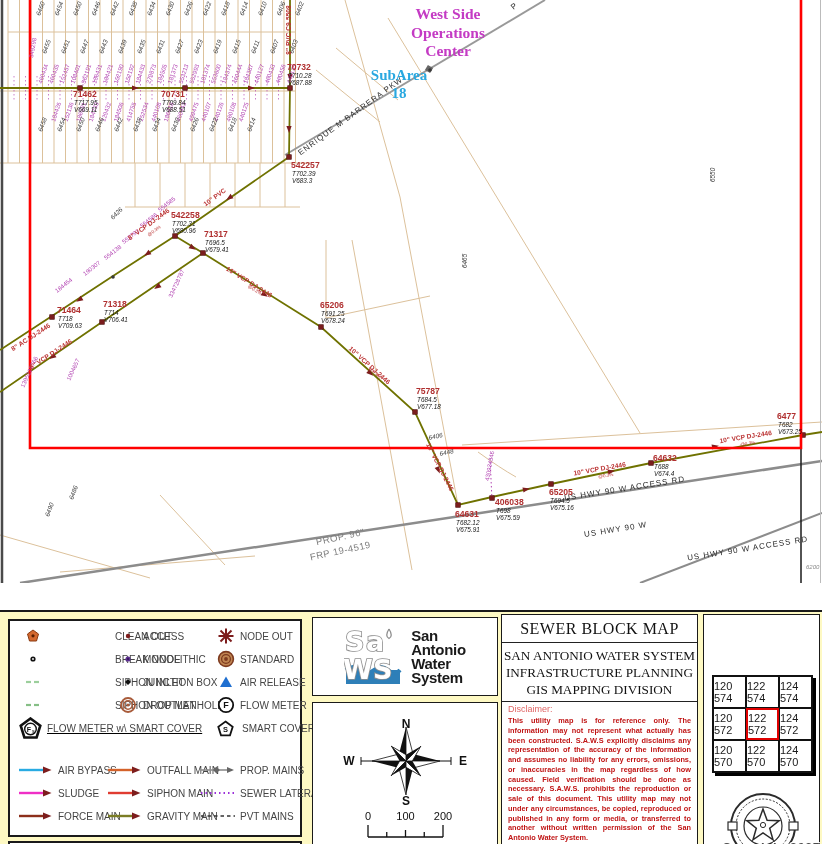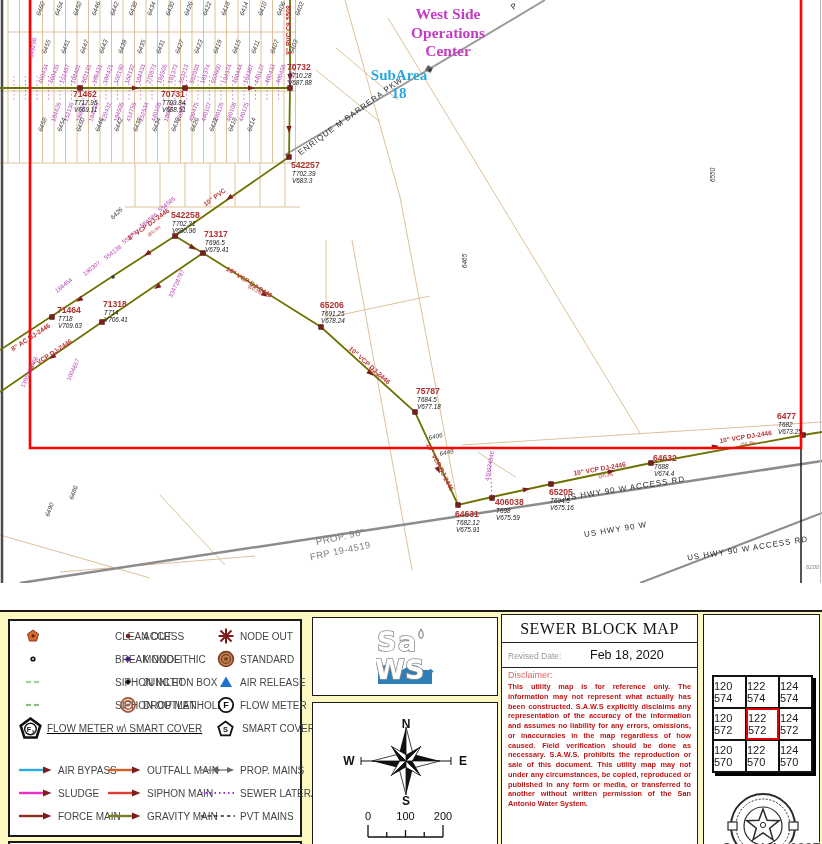--- a/index.html
+++ b/index.html
@@ -690,20 +690,26 @@
         <path d="M2,44 h54 v14 h-54 z" fill="#2e7fb8"></path>
         <path d="M2,44 q7,-6 14,0 t14,0 t14,0 t12,0" fill="none" stroke="#2e7fb8" stroke-width="4"></path>
         <g font-family="'DejaVu Sans',sans-serif" font-weight="bold" font-size="27" fill="#ffffff" stroke="#8f8f8f" stroke-width="1.7" paint-order="stroke">
           <text x="1" y="25">S</text>
             <text x="22" y="25">a</text>
           <text x="-1" y="53">W</text>
             <text x="29" y="53">S</text>
         </g>
         <path d="M45,3 q4.5,7 0,9.5 q-4.5,-2.5 0,-9.5" fill="#fff" stroke="#8f8f8f" stroke-width="1.3"></path>
       </svg>
+      <div class="logo-text">
+        <div>San</div>
+        <div>Antonio</div>
+        <div>Water</div>
+        <div>System</div>
+      </div>
     </div>
 
     <div class="fbox compass-box">
       <svg width="183" height="159" viewBox="0 0 183 159">
         <line x1="48" y1="58" x2="138" y2="58" stroke="#111" stroke-width="1"></line>
         <line x1="48" y1="54" x2="48" y2="62" stroke="#111" stroke-width="1"></line>
         <line x1="138" y1="54" x2="138" y2="62" stroke="#111" stroke-width="1"></line>
         <g transform="translate(93,58)">
           <g id="rose">
               <g transform="rotate(0)">
@@ -755,23 +761,24 @@
         </g>
         <text x="55" y="117" text-anchor="middle" font-size="11" fill="#111">0</text>
         <text x="92.5" y="117" text-anchor="middle" font-size="11" fill="#111">100</text>
         <text x="130" y="117" text-anchor="middle" font-size="11" fill="#111">200</text>
         <text x="92.5" y="149" text-anchor="middle" font-size="11.5" fill="#111">Feet</text>
       </svg>
     </div>
 
     <div class="fbox title-box">
       <div class="tb-title">SEWER BLOCK MAP</div>
-      <div class="tb-rev">
-        <span class="lbl">Revised Date:</span>
-        <span class="val">Feb 18, 2020</span>
+      <div class="tb-div">
+        <div>SAN ANTONIO WATER SYSTEM</div>
+        <div>INFRASTRUCTURE PLANNING</div>
+        <div>GIS MAPPING DIVISION</div>
       </div>
       <div class="tb-disc">
         <div class="lbl">Disclaimer:</div>
         <div class="txt">This utility map is for reference only.  The information may not represent what actually has been constructed.  S.A.W.S explicitly disclaims any representation of the accuracy of the information and assumes no liability for any errors, omissions, or inaccuracies in the map regardless of how caused.  Field verification should be done as necessary.  S.A.W.S. prohibits the reproduction or sale of this document.  This utility map may not under any circumstances, be copied, reproduced or published in any form or media, or transferred to another without written permission of the San Antonio Water System.</div>
       </div>
     </div>
 
     <div class="fbox index-box">
       <div class="index-grid" id="index-grid">
           <div class="idx-cell">

